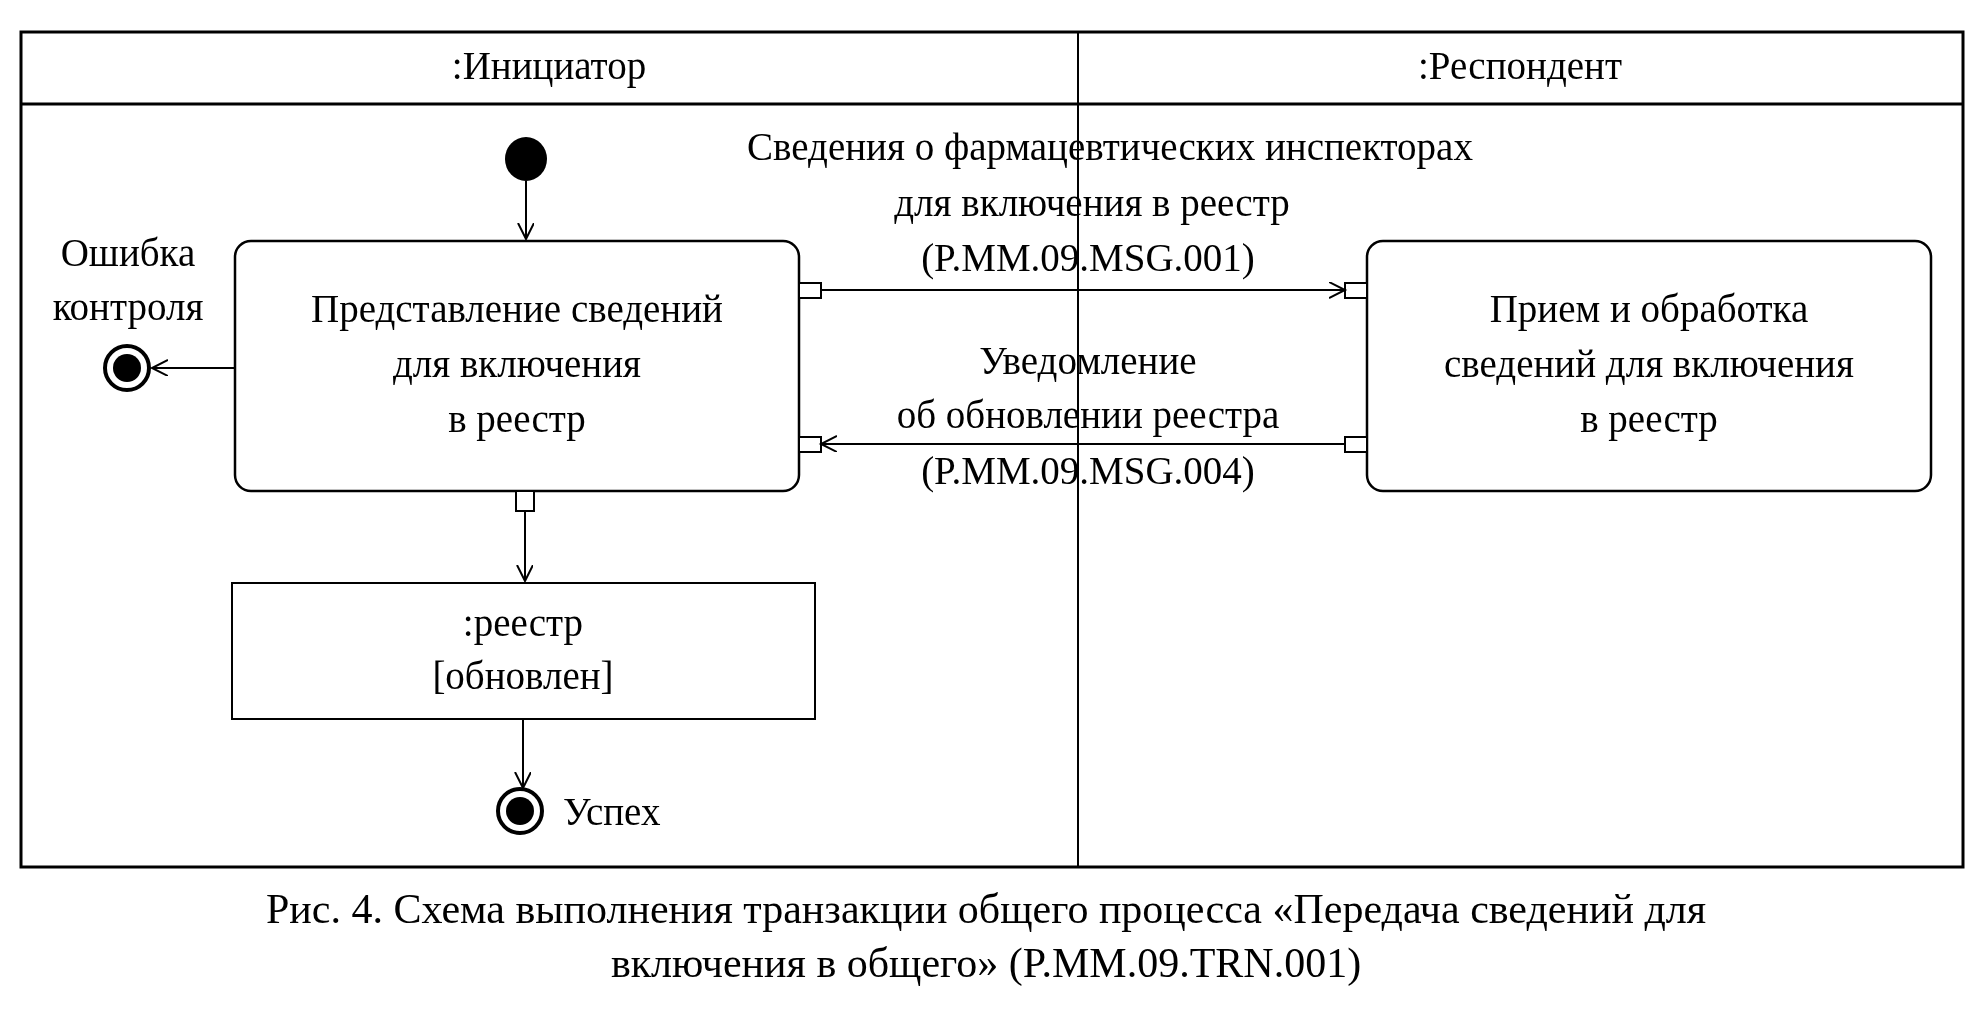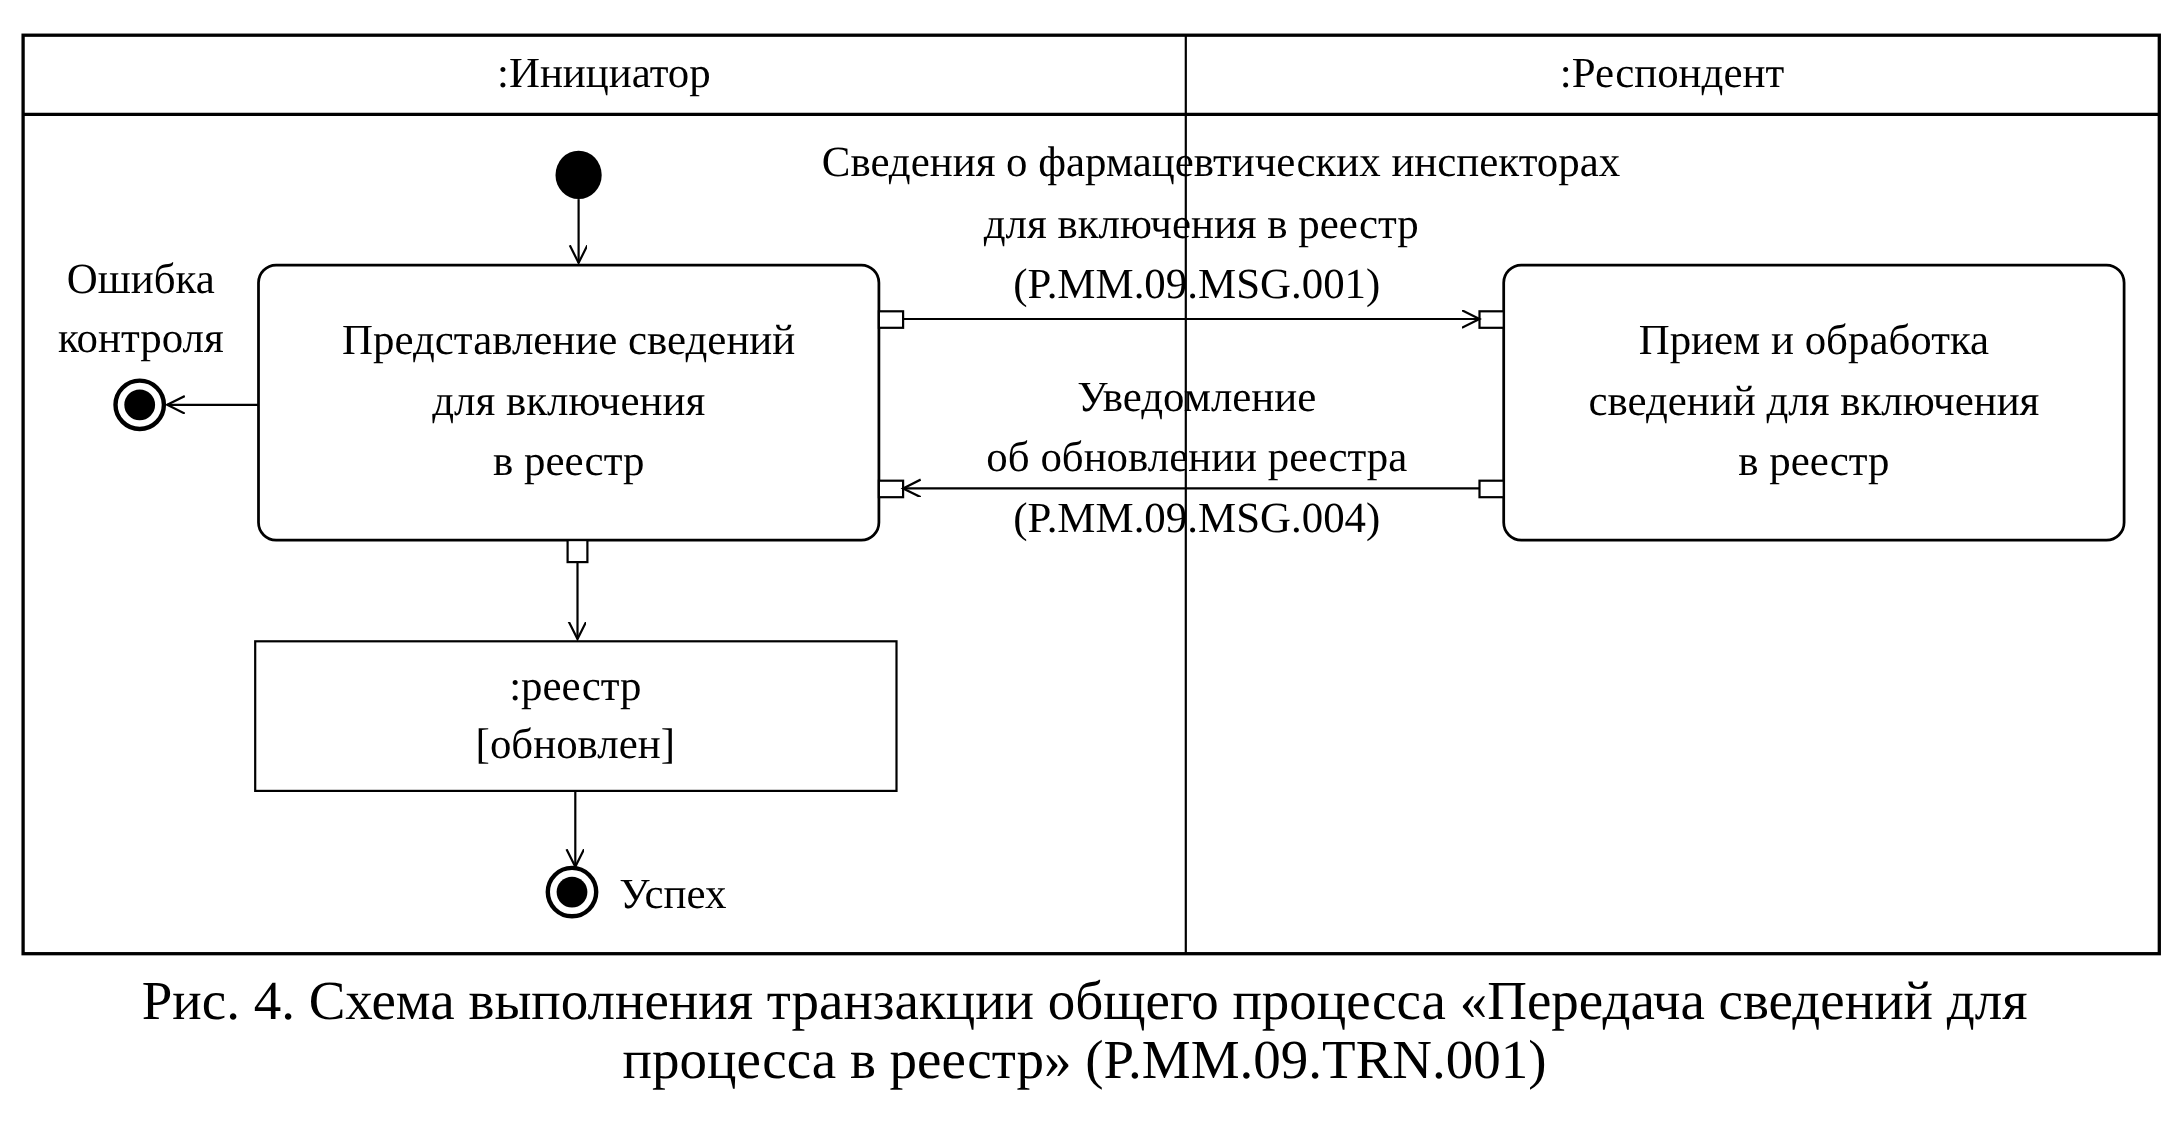--- a/index.html
+++ b/index.html
@@ -4,21 +4,21 @@
 <style>
   html, body { margin: 0; padding: 0; background: #ffffff; }
   body { width: 1978px; height: 1032px; position: relative; overflow: hidden;
          font-family: "Liberation Serif", "DejaVu Serif", serif; color: #000; }
   svg#diagram { position: absolute; left: 0; top: 0; }
   .t { font-family: "Liberation Serif", "DejaVu Serif", serif; fill: #000; }
   .lane-title { font-size: 39px; }
   .node-text { font-size: 39px; }
   .msg-text { font-size: 39px; }
   .caption { position: absolute; left: 0; width: 1972px; top: 882px; text-align: center;
-             font-size: 50px; line-height: 54px; }
+             font-size: 42px; line-height: 54px; }
 </style>
 </head>
 <body>
 
 <svg id="diagram" width="1978" height="1032" viewBox="0 0 1978 1032">
   <defs>
     <marker id="openArrow" markerWidth="20" markerHeight="20" refX="16" refY="8" orient="auto" markerUnits="userSpaceOnUse">
       <path d="M0,0 L16,8 L0,16" fill="none" stroke="#000" stroke-width="2"></path>
     </marker>
   </defs>
@@ -72,14 +72,14 @@
   <text class="t node-text" x="523" y="689" text-anchor="middle">[обновлен]</text>
 
   <line x1="523" y1="719" x2="523" y2="788" stroke="#000" stroke-width="2" marker-end="url(#openArrow)"></line>
   <circle cx="520" cy="811" r="22" fill="#fff" stroke="#000" stroke-width="4"></circle>
   <circle cx="520" cy="811" r="14" fill="#000"></circle>
   <text class="t node-text" x="563" y="825" text-anchor="start">Успех</text>
 </svg>
 
 <div class="caption">
   <div>Рис. 4. Схема выполнения транзакции общего процесса «Передача сведений для</div>
-  <div>процесса в реестр» (P.MM.09.TRN.001)</div>
+  <div>включения в общего» (P.MM.09.TRN.001)</div>
 </div>
 
 </body></html>

